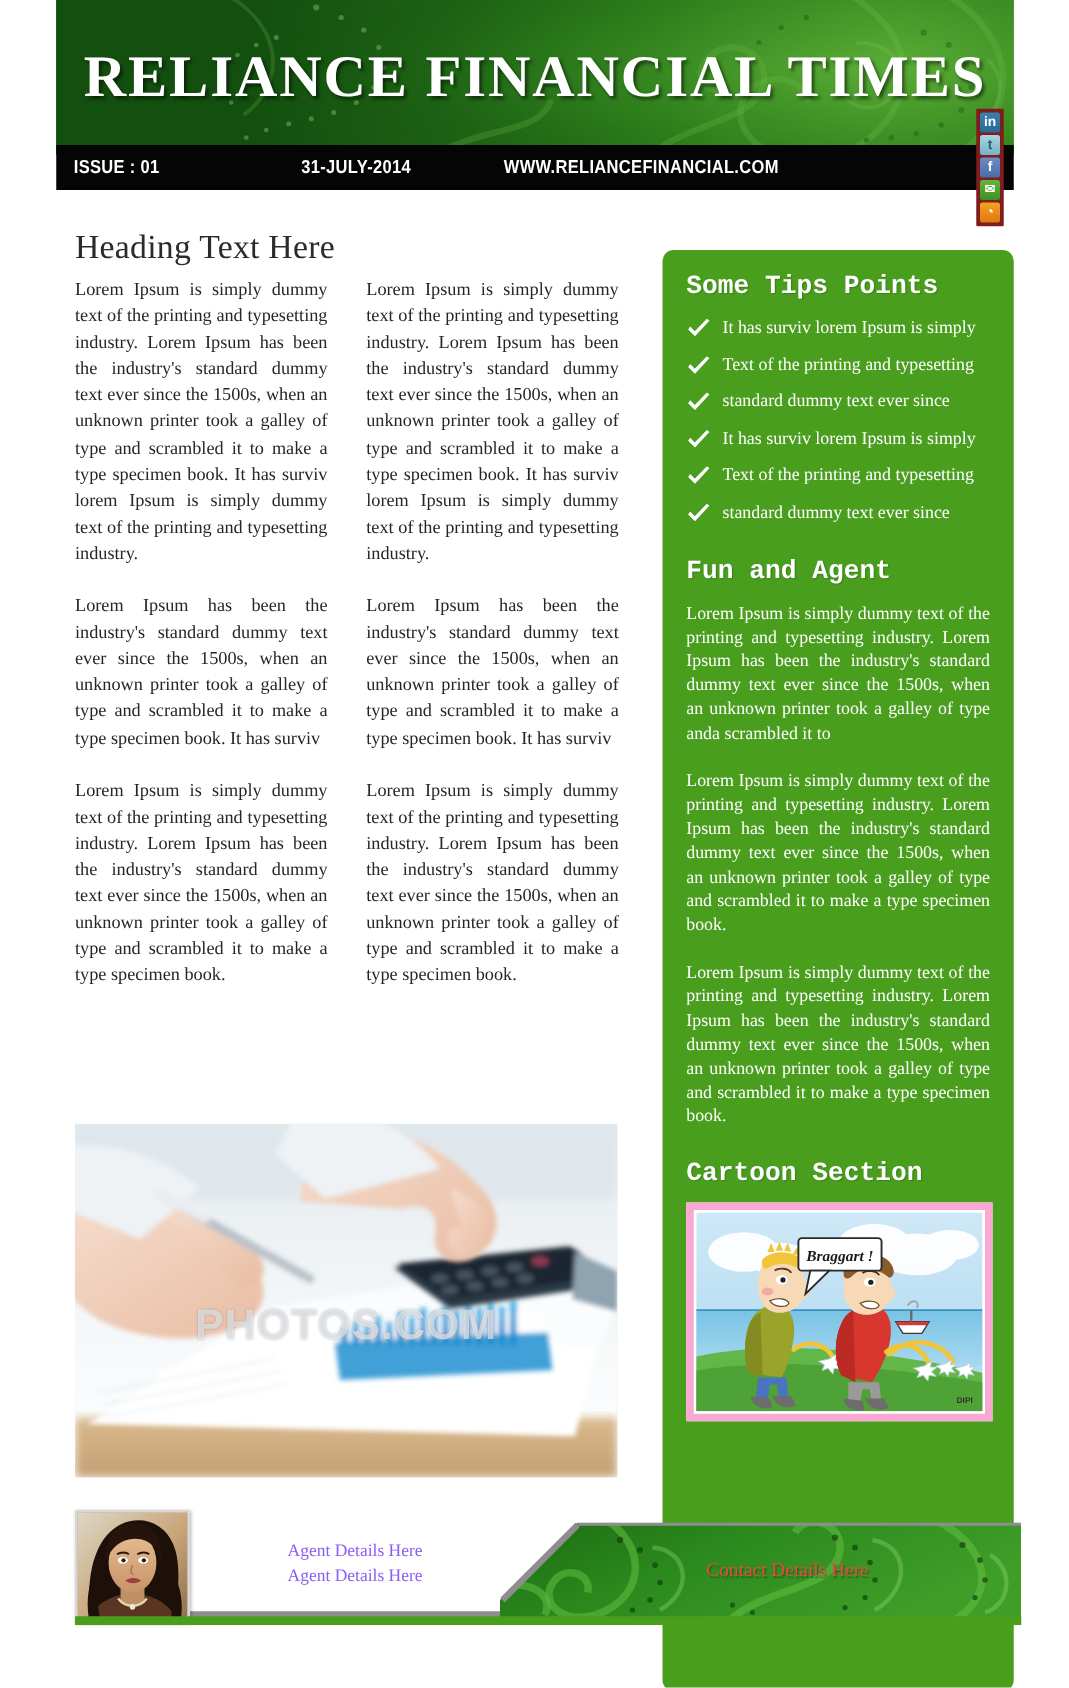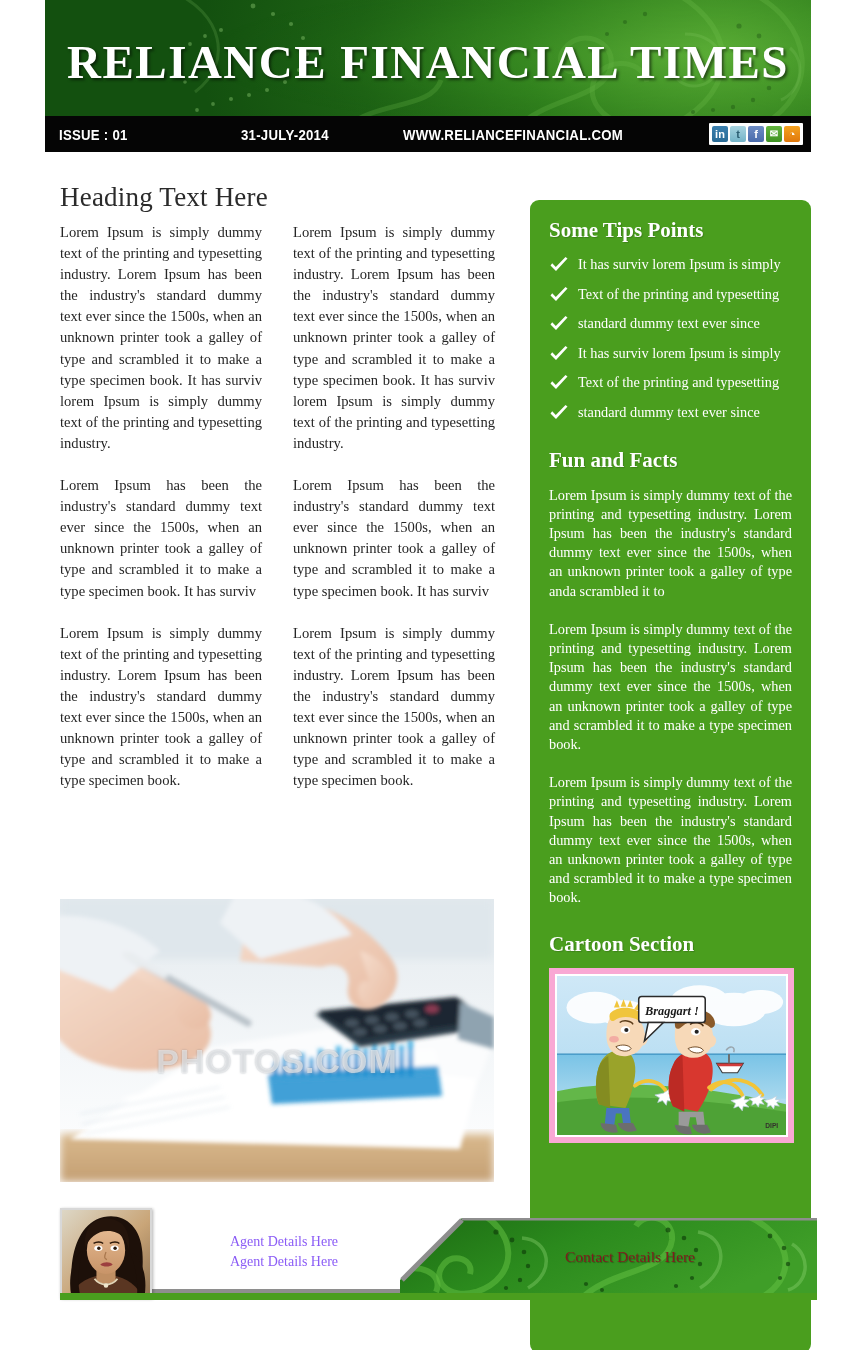--- a/index.html
+++ b/index.html
@@ -92,23 +92,24 @@
   .issue-date { left: 196px; transform: translateY(-50%) scaleX(0.88); }
   .issue-url  { left: 358px; transform: translateY(-50%) scaleX(0.88); }
 
   .social {
     position: absolute;
     right: 8px;
     top: 50%;
     transform: translateY(-50%);
     display: flex;
     gap: 2px;
-    background: #ffffff;
+    background: #7f1d1d;
     padding: 3px 3px;
     border-radius: 1px;
+    flex-direction: column;
   }
   .social-icon {
     width: 16px;
     height: 16px;
     border-radius: 2px;
     display: flex;
     align-items: center;
     justify-content: center;
     font-family: "Liberation Sans", sans-serif;
     font-size: 11px;
@@ -199,21 +200,21 @@
     left: 530px;
     top: 40px;
     width: 281px;
     height: 1153px;
     background: #4a9e1e;
     border-radius: 9px;
     box-sizing: border-box;
     padding: 18px 19px 20px 19px;
   }
   .side-title {
-    font-family: Liberation Serif, serif;
+    font-family: Liberation Mono, monospace;
     font-size: 21px;
     font-weight: bold;
     color: #ffffff;
     margin: 0 0 13px 0;
     text-shadow: 1px 1px 1px rgba(0,0,0,0.18);
   }
   .tips-list {
     list-style: none;
     margin: 0 0 0 0;
     padding: 0;
@@ -297,21 +298,21 @@
     top: 0;
     width: 417px;
     height: 78px;
     display: flex;
     align-items: center;
     justify-content: flex-start;
     padding-left: 165px;
     box-sizing: border-box;
     font-family: "Liberation Serif", serif;
     font-size: 15.5px;
-    color: #7f1d1d;
+    color: #ef4444;
     z-index: 4;
     text-shadow: 1px 1px 1px rgba(0,0,0,0.3);
   }
   .footer-photo {
     position: absolute;
     left: 15px;
     top: -10px;
     width: 92px;
     height: 90px;
     border: 2px solid #d8d8d8;
@@ -596,21 +597,21 @@
         <li class="tip-item">
           <span class="tip-check">
             <svg viewBox="0 0 20 17" width="20" height="17">
                 <path d="M1.5 8.5 L7 14 L18.5 1.5 L16.5 0 L6.8 10 L3.2 6.2 Z" fill="#ffffff"></path>
               </svg>
           </span>
           <span class="tip-text">standard dummy text ever since</span>
         </li>
       </ul>
 
-      <h2 class="side-title side-title-2">Fun and Facts</h2>
+      <h2 class="side-title side-title-2">Fun and Agent</h2>
       <p class="fun-para">Lorem Ipsum is simply dummy text of the printing and typesetting industry. Lorem Ipsum has been the industry's standard dummy text ever since the 1500s, when an unknown printer took a galley of type anda scrambled it to</p>
       <p class="fun-para">Lorem Ipsum is simply dummy text of the printing and typesetting industry. Lorem Ipsum has been the industry's standard dummy text ever since the 1500s, when an unknown printer took a galley of type and scrambled it to make a type specimen book.</p>
       <p class="fun-para">Lorem Ipsum is simply dummy text of the printing and typesetting industry. Lorem Ipsum has been the industry's standard dummy text ever since the 1500s, when an unknown printer took a galley of type and scrambled it to make a type specimen book.</p>
 
       <h2 class="side-title side-title-3">Cartoon Section</h2>
       <div class="cartoon-frame">
         <svg class="cartoon-canvas" viewBox="0 0 241 171" preserveAspectRatio="none">
           <defs>
             <linearGradient id="sky" x1="0" y1="0" x2="0" y2="1">
               <stop offset="0%" stop-color="#cfe8f7"></stop>

